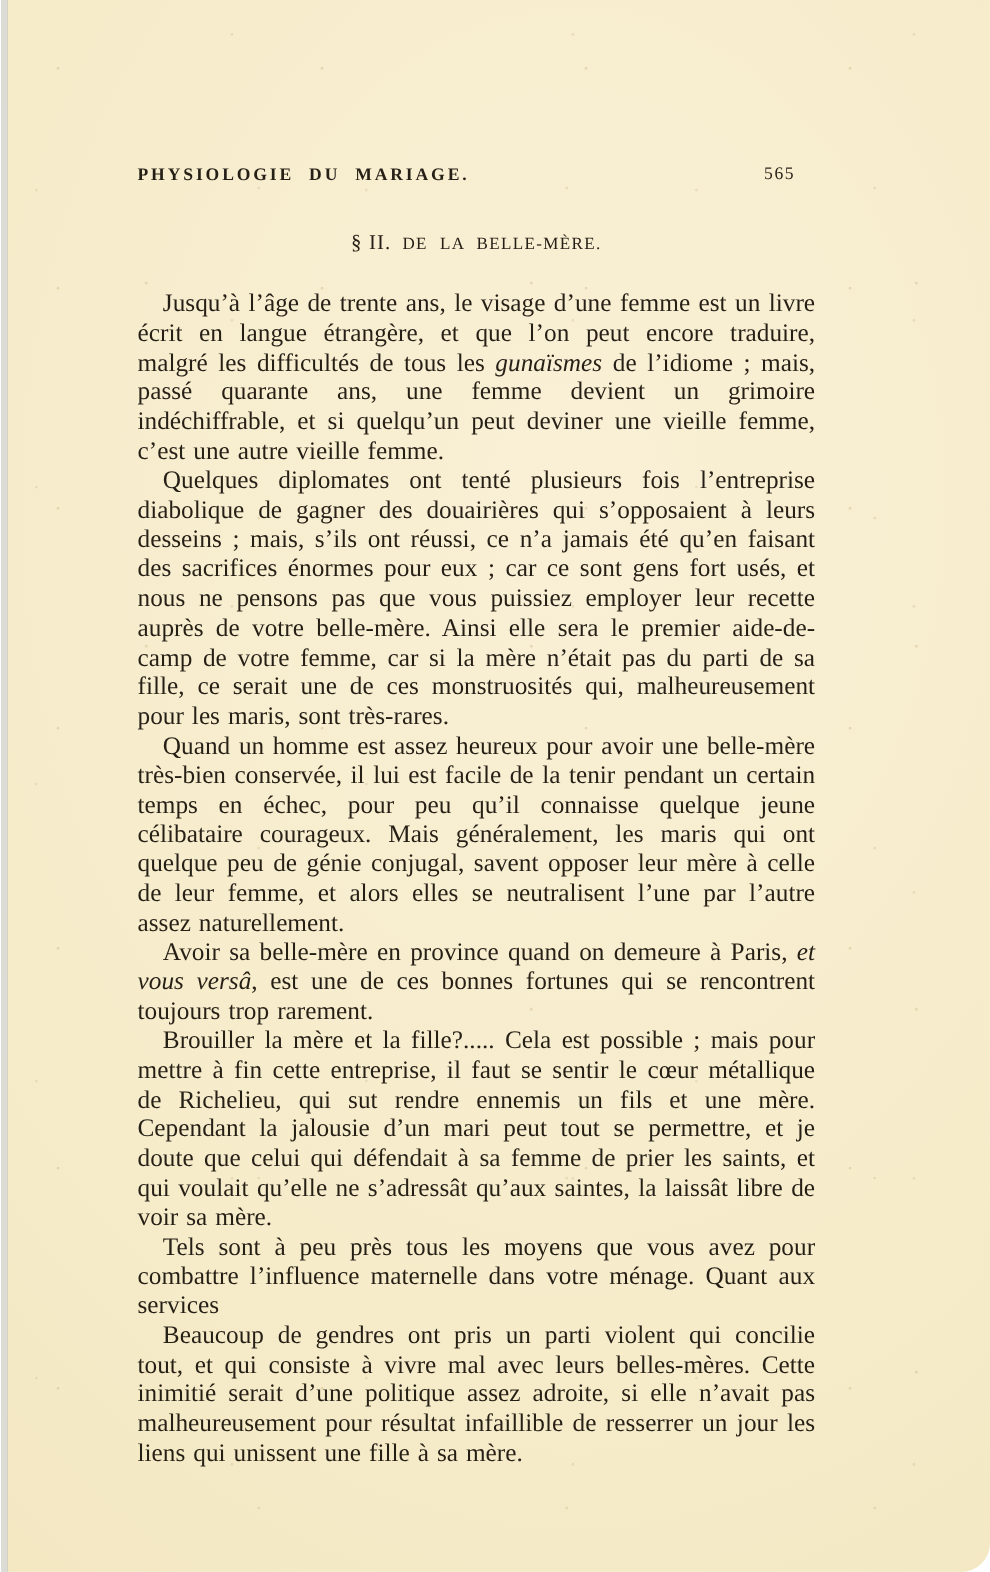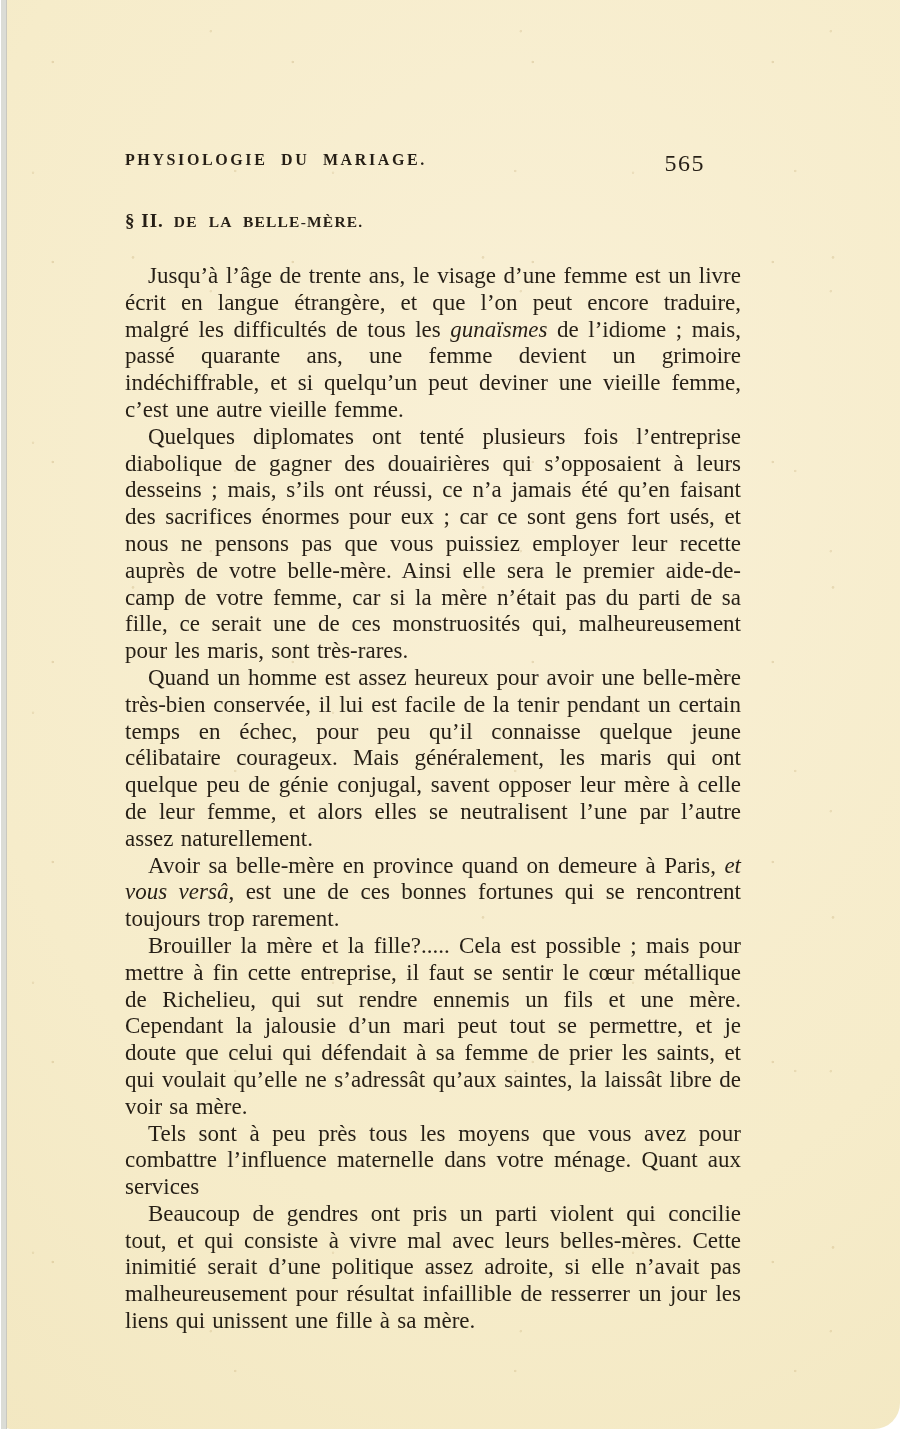--- a/index.html
+++ b/index.html
@@ -54,28 +54,28 @@
   #running-head{
     position:absolute; left:125px; top:151px; width:616px; height:24px;
     color:var(--ink,#261f16);
   }
   .rh-title{
     position:absolute; left:0; right:0; text-align:left;
     font-size:16px; font-weight:700;
     letter-spacing:2.6px; word-spacing:7px;
   }
   .rh-folio{
-    position:absolute; right:36px; top:-1px;
-    font-size:24px; font-weight:400; letter-spacing:1.5px;
+    position:absolute; right:18px; top:-1px;
+    font-size:16px; font-weight:400; letter-spacing:1.5px;
   }
 
   
   #section-heading{
     position:absolute; left:125px; top:206px; width:616px;
-    margin:0; text-align:left; font-weight:700;
+    margin:0; text-align:center; font-weight:400;
     color:var(--ink,#261f16);
   }
   .sec-mark{ font-size:19px; letter-spacing:1px; margin-right:10px; }
   .sec-title{ font-size:15.5px; letter-spacing:1.2px; word-spacing:6px; }
 
   
   #body-text{
     position:absolute; left:125px; top:263px; width:616px;
     font-size:23px; line-height:26.8px;
     text-align:justify;

